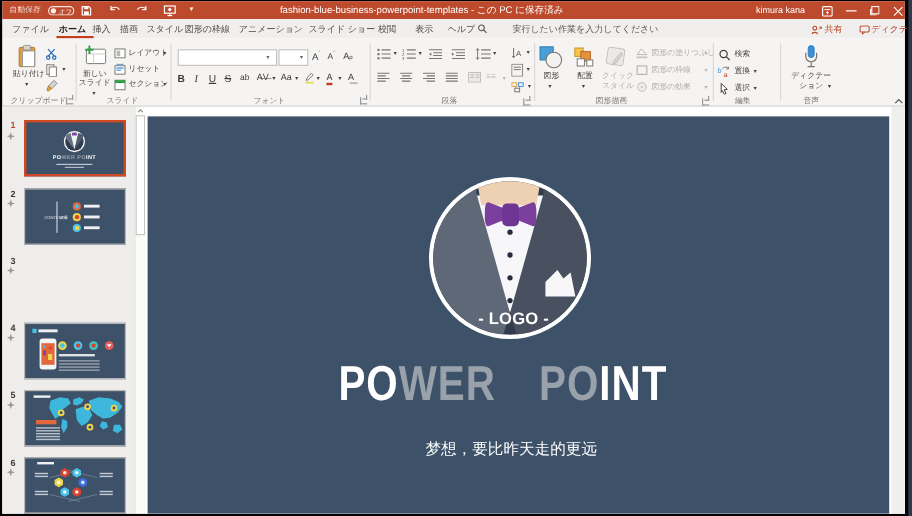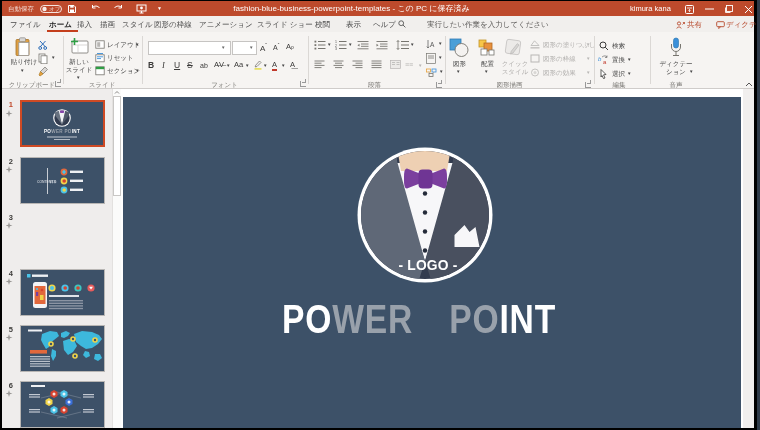--- a/index.html
+++ b/index.html
@@ -488,17 +488,18 @@
             <rect x="61.5" y="22.5" width="14" height="19" rx="4" fill="#6f3594"></rect>
             <circle cx="68" cy="46.5" r="2.2" fill="#242b3a"></circle>
             <circle cx="68" cy="65.5" r="2.2" fill="#242b3a"></circle>
             <circle cx="68" cy="84.5" r="2.2" fill="#242b3a"></circle>
             <circle cx="68" cy="103.5" r="2.2" fill="#242b3a"></circle>
             <path d="M97.5 100 L97.5 88 L107.5 78 L112.5 85 L118.5 80 L122.5 100z" fill="#f7f7f9"></path>
           </g>
           <text x="71" y="123" font-size="13.8" font-weight="bold" fill="#fff" text-anchor="middle" letter-spacing="0.2">- LOGO -</text>
         </svg>
         <div id="ppt" class="abs" style="left:159px;top:202px;font-size:41px;font-weight:bold;letter-spacing:1px;color:#fff;line-height:1;white-space:nowrap;transform:scaleX(0.82);transform-origin:0 0;">PO<span style="color:#99a1ab;">WER</span><span style="display:inline-block;width:44px;"></span><span style="color:#99a1ab;">PO</span>INT</div>
+        <div id="sub2" class="abs" style="left:-6px;top:268px;width:618px;text-align:center;font-size:13px;color:#fff;">梦想，要比昨天走的更远</div>
       </div>
     </div>
   </div>
 </div>
 <div id="rightstrip"></div>
 
 </body></html>

